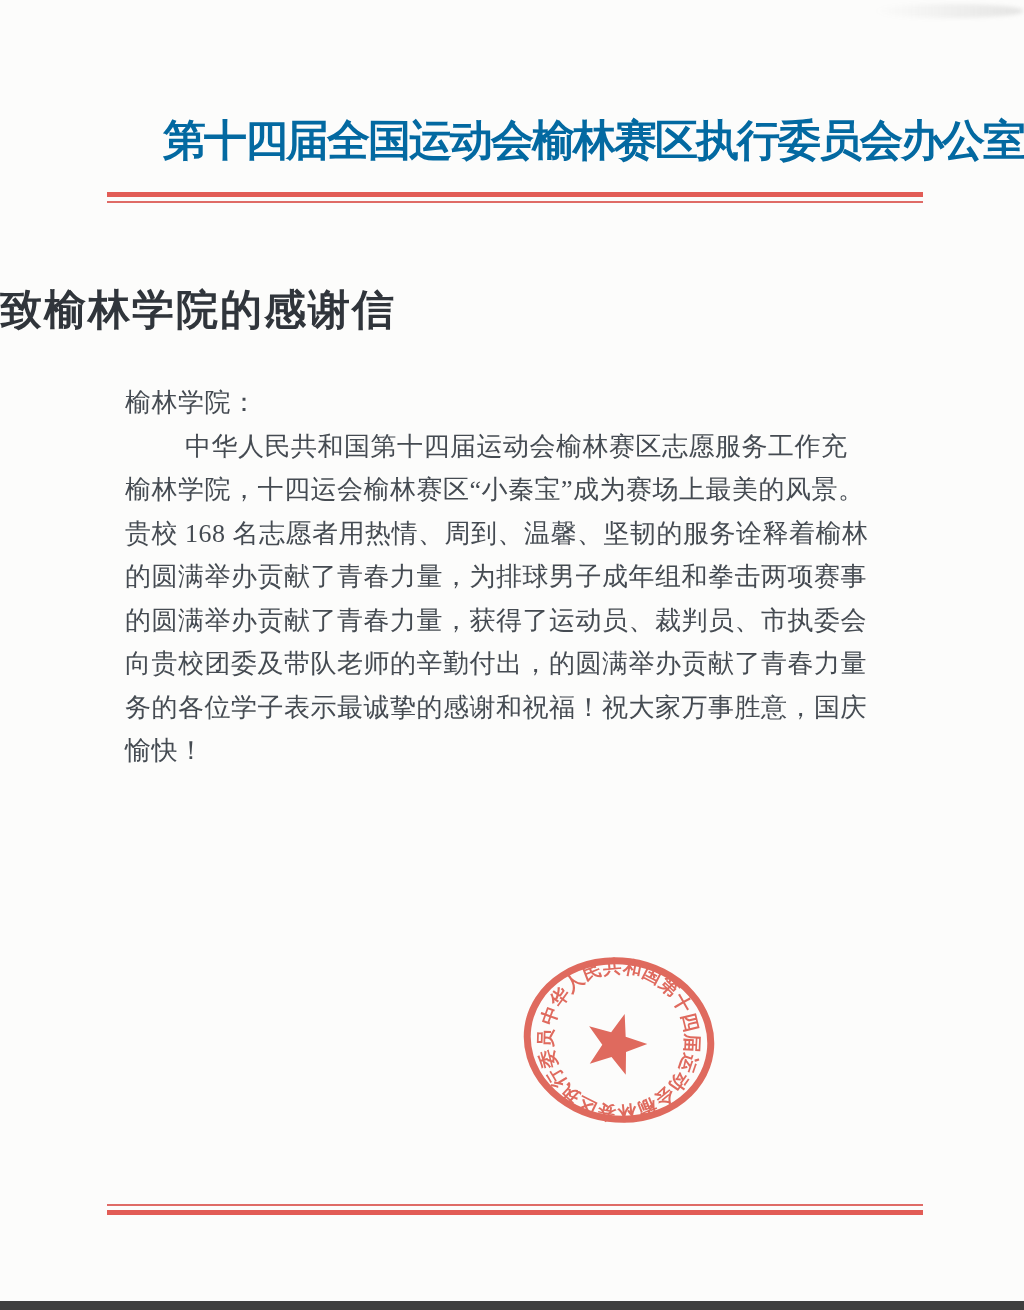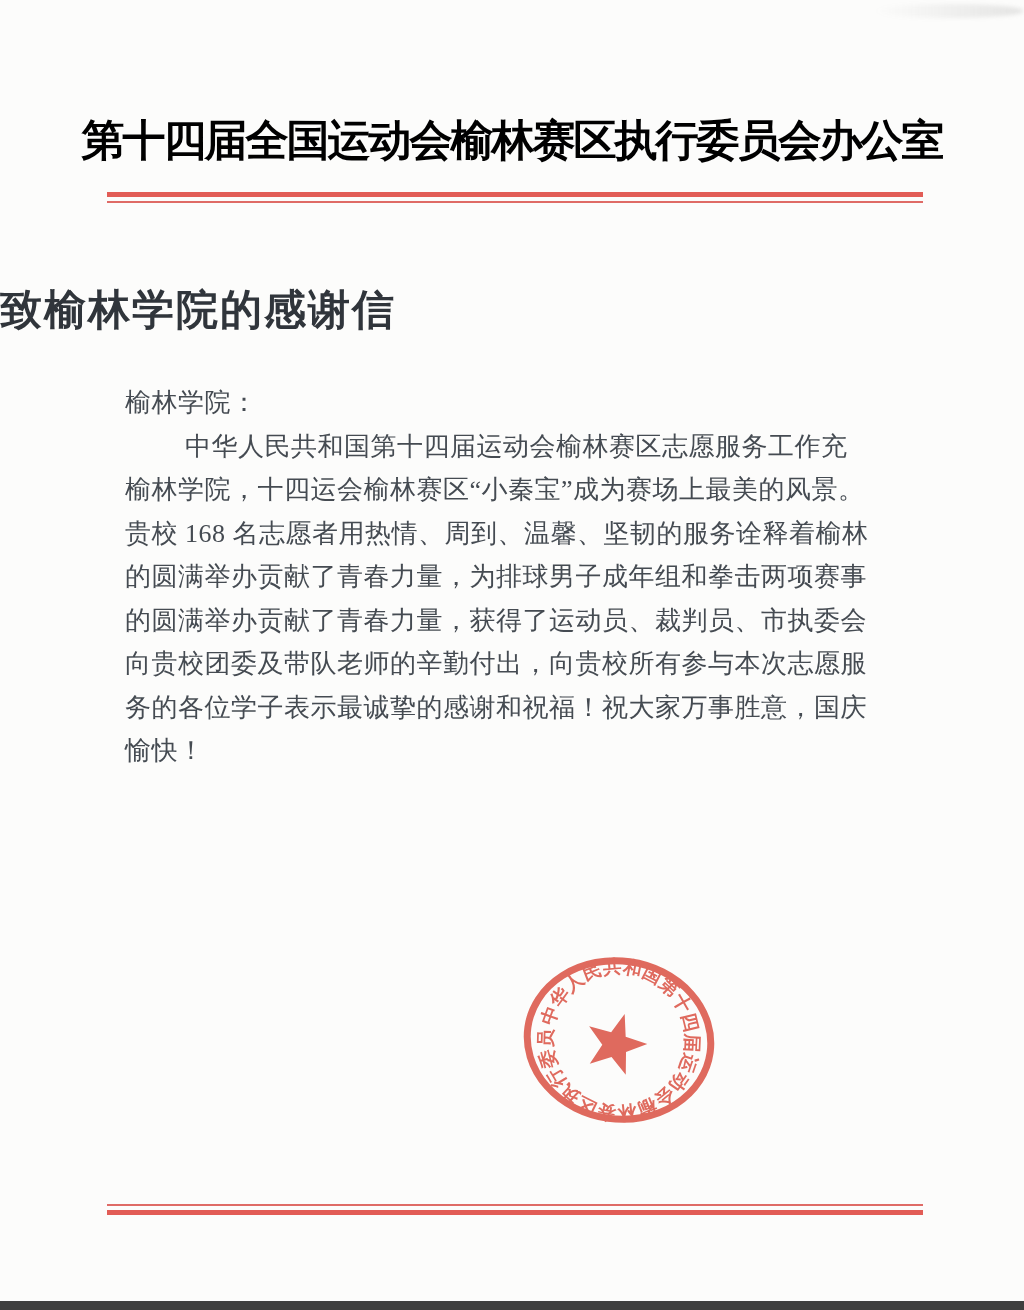--- a/index.html
+++ b/index.html
@@ -16,24 +16,24 @@
   }
   
   .smudge {
     position: absolute; top: 4px; right: 0; width: 150px; height: 14px;
     background: linear-gradient(to left, rgba(120,120,120,0.18), rgba(120,120,120,0));
     border-radius: 50%;
     filter: blur(2px);
   }
   .letterhead {
     position: absolute; top: 112px; left: 0; width: 100%;
-    text-align: center;
+    text-align: right;
     font-size: 43px; font-weight: bold;
     letter-spacing: -2px;
-    color: #000000;
+    color: #0369a1;
     white-space: nowrap;
   }
   .rule { position: absolute; left: 107px; width: 816px; }
   .rule-top { top: 192px; }
   .rule-bottom { top: 1204px; }
   .rule .thick { height: 4.5px; background: #e25c56; }
   .rule .thin  { height: 2px;   background: #df6b66; }
   .rule .gap   { height: 4px; }
   .letter-title {
     position: absolute; top: 282px; left: 0; width: 100%;
@@ -86,21 +86,21 @@
 
   <div class="letter-title">致榆林学院的感谢信</div>
 
   <div class="body-text">
     <div class="bline">榆林学院：</div>
     <div class="bline indent">中华人民共和国第十四届运动会榆林赛区志愿服务工作充</div>
     <div class="bline">榆林学院，十四运会榆林赛区“小秦宝”成为赛场上最美的风景。</div>
     <div class="bline">贵校 168 名志愿者用热情、周到、温馨、坚韧的服务诠释着榆林</div>
     <div class="bline">的圆满举办贡献了青春力量，为排球男子成年组和拳击两项赛事</div>
     <div class="bline">的圆满举办贡献了青春力量，获得了运动员、裁判员、市执委会</div>
-    <div class="bline">向贵校团委及带队老师的辛勤付出，向贵校所有参与本次志愿服</div>
+    <div class="bline">向贵校团委及带队老师的辛勤付出，的圆满举办贡献了青春力量</div>
     <div class="bline">务的各位学子表示最诚挚的感谢和祝福！祝大家万事胜意，国庆</div>
     <div class="bline">愉快！</div>
   </div>
 
 
   <svg class="seal" viewBox="-103 -92 206 184" xmlns="http://www.w3.org/2000/svg">
     <g transform="rotate(8)">
       <ellipse cx="0" cy="0" rx="92" ry="79" fill="none" stroke="#dc4a3b" stroke-width="7"></ellipse>
       <path id="sealTextPath" d="M -67 0 A 67 67 0 1 1 67 0 A 67 67 0 1 1 -67 0" fill="none"></path>
       <text font-size="18.5" fill="#dc4a3b" font-family="Liberation Serif, DejaVu Serif, serif" font-weight="bold" letter-spacing="0.5">

